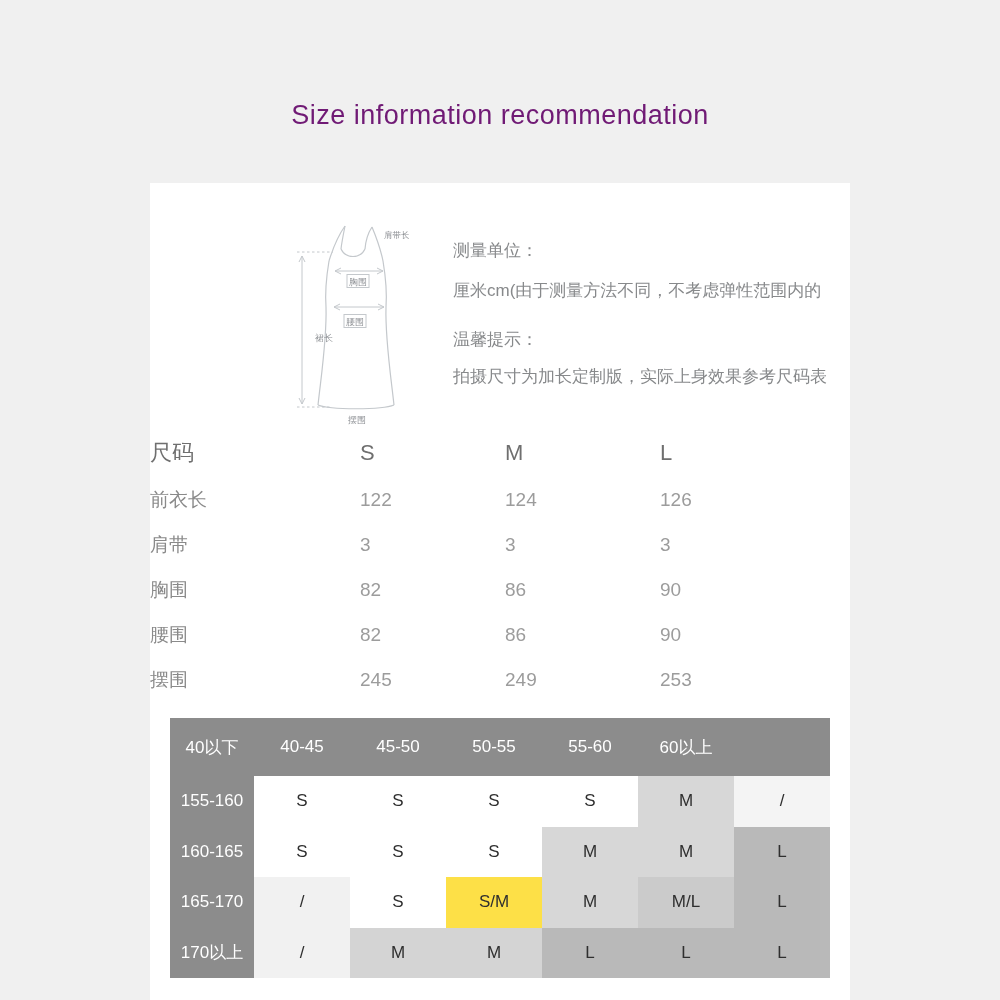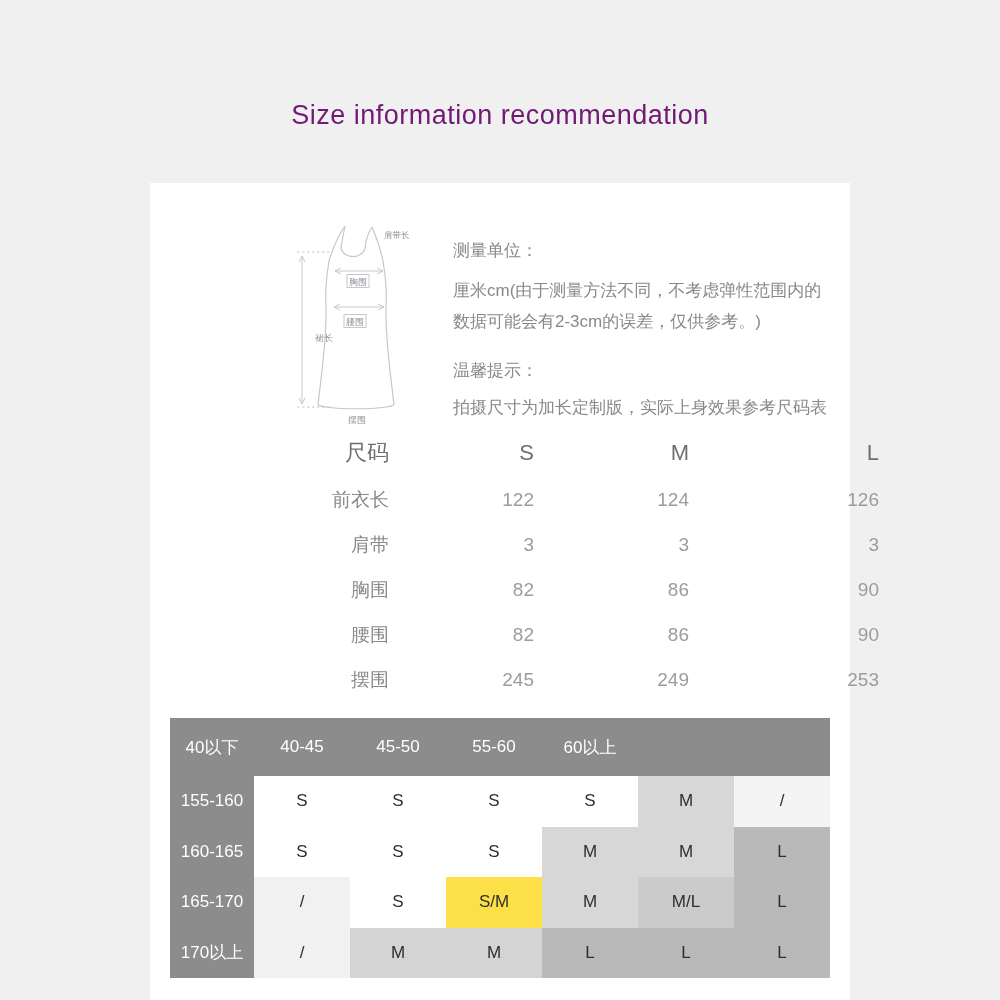--- a/index.html
+++ b/index.html
@@ -21,21 +21,21 @@
   
   .diagram{position:absolute;left:140px;top:34px;width:122px;height:212px;}
   
   .notes{position:absolute;left:303px;top:56px;width:395px;color:#87898b;font-size:17px;}
   .notes p{margin:0;}
   .note-head{margin:0 0 13px 0 !important;}
   .note-line{line-height:31px;}
   .note-head2{margin:22px 0 10px 0 !important;}
   
   .size-table{position:absolute;left:0;top:246px;width:700px;}
-  .st-row{display:grid;grid-template-columns:210px 145px 155px 190px;height:45px;align-items:center;text-align:right;margin-left:29px;}
+  .st-row{display:grid;grid-template-columns:210px 145px 155px 190px;height:45px;align-items:center;text-align:left;}
   .st-row.head{height:48px;}
   .st-head-cell{font-size:22px;color:#6f6f6f;}
   .st-label{font-size:19px;color:#8a8a8a;}
   .st-value{font-size:19px;color:#9c9c9c;}
   
   .matrix{position:absolute;left:20px;top:535px;width:660px;}
   .mx-head{display:grid;grid-template-columns:84px repeat(6,96px);height:58px;background:#8c8c8c;}
   .mx-col-head{display:flex;align-items:center;justify-content:center;color:#ffffff;font-size:17px;}
   .mx-corner{position:relative;width:84px;height:58px;}
   .mx-corner svg{position:absolute;left:0;top:0;}
@@ -84,21 +84,20 @@
 
         <text x="94" y="21" font-size="8.5" class="sk-text">肩带长</text>
         <text x="34" y="124" text-anchor="middle" font-size="9" class="sk-text">裙长</text>
         <text x="67" y="206" text-anchor="middle" font-size="9" class="sk-text">摆围</text>
       </svg>
     </div>
 
     <div class="notes">
       <p class="note-head">测量单位：</p>
       <p class="note-line">厘米cm(由于测量方法不同，不考虑弹性范围内的</p>
-      <p class="note-line">数据可能会有2-3cm的误差，仅供参考。)</p>
       <p class="note-head2">温馨提示：</p>
       <p class="note-line">拍摄尺寸为加长定制版，实际上身效果参考尺码表</p>
     </div>
 
     <div class="size-table">
       <div class="st-row head">
         <div class="st-head-cell">尺码</div>
         <div class="st-head-cell">S</div>
         <div class="st-head-cell">M</div>
         <div class="st-head-cell">L</div>
@@ -133,20 +132,21 @@
         <div class="st-value">249</div>
         <div class="st-value">253</div>
       </div>
     </div>
 
     <div class="matrix">
       <div class="mx-head">
         <div class="mx-col-head">40以下</div>
         <div class="mx-col-head">40-45</div>
         <div class="mx-col-head">45-50</div>
+        <div class="mx-col-head">50-55</div>
         <div class="mx-col-head">55-60</div>
         <div class="mx-col-head">60以上</div>
       </div>
 
       <div class="mx-row">
         <div class="mx-row-label">155-160</div>
         <div class="mx-cell" style="background: rgb(255, 255, 255);">S</div>
         <div class="mx-cell" style="background: rgb(255, 255, 255);">S</div>
         <div class="mx-cell" style="background: rgb(255, 255, 255);">S</div>
         <div class="mx-cell" style="background: rgb(255, 255, 255);">S</div>

